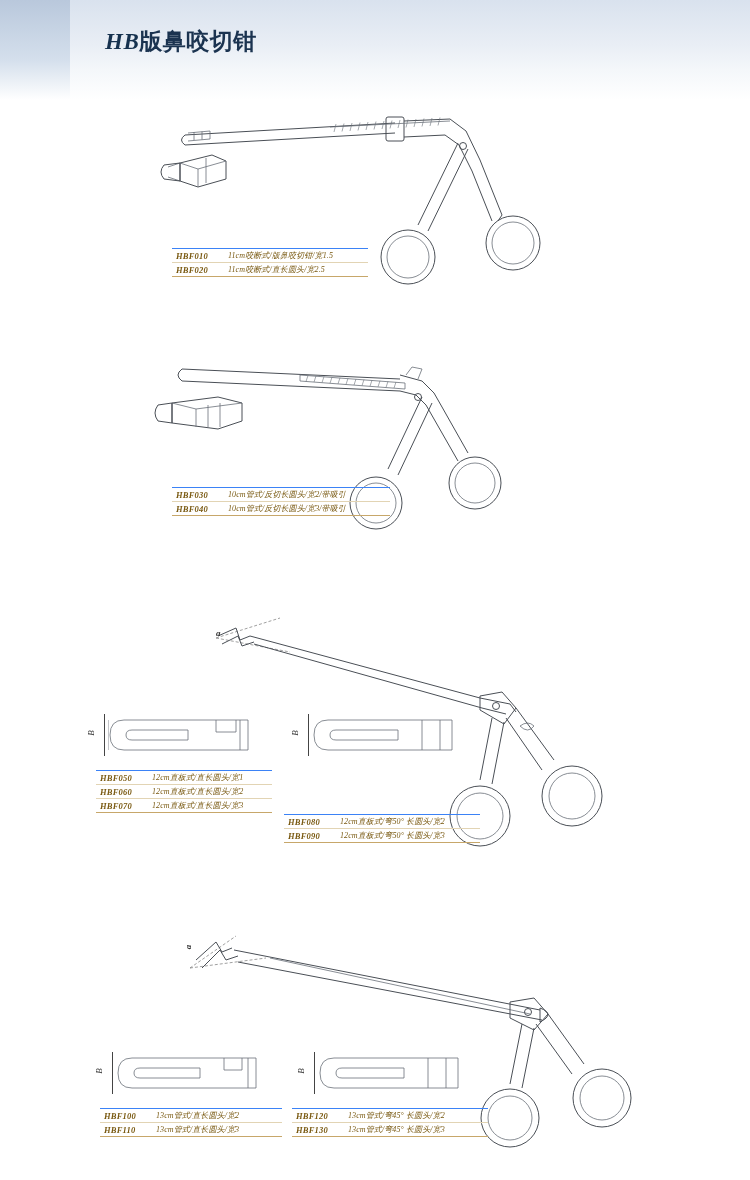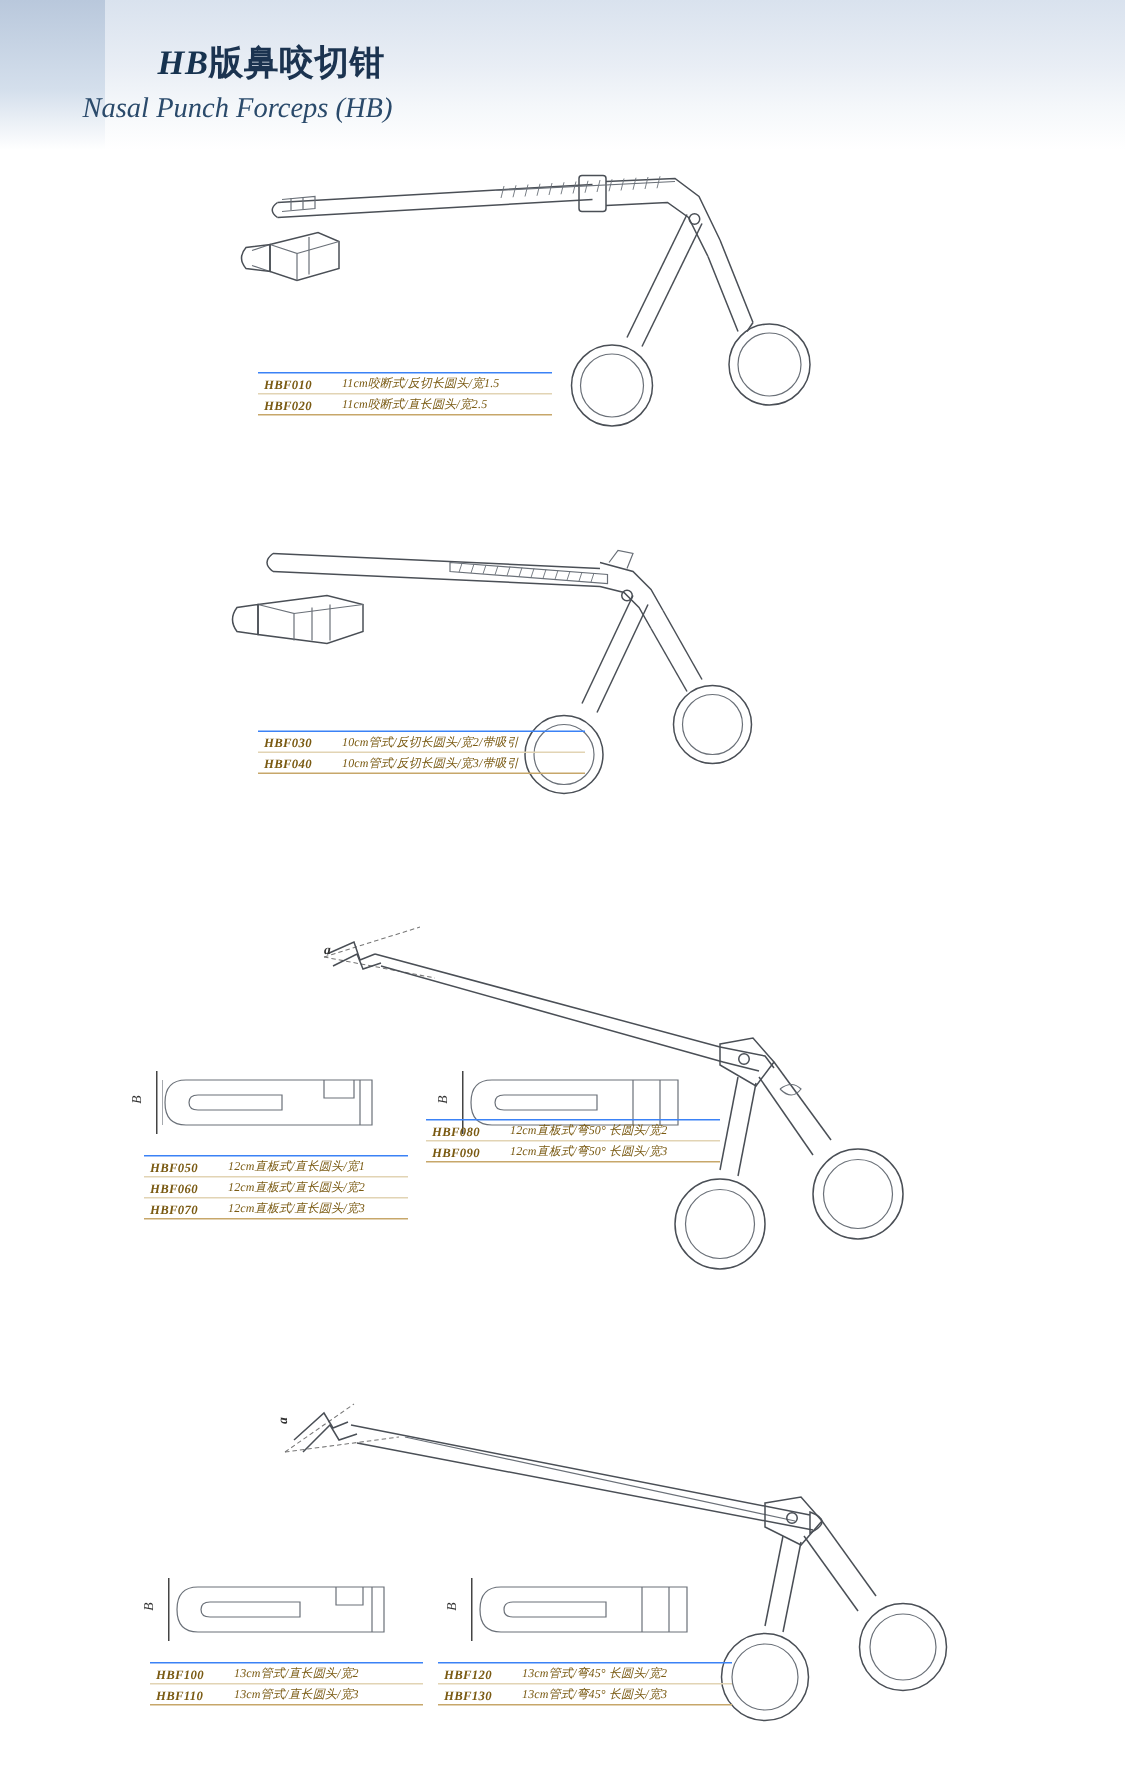--- a/index.html
+++ b/index.html
@@ -108,21 +108,20 @@
   .ink-dash { fill: none; stroke: #777; stroke-width: 0.7; stroke-dasharray: 3 2; }
 </style>
 </head>
 <body>
 
 <div class="header">
   <div class="header-accent"></div>
   <div class="title-cn">
     <span class="hb">HB</span><span>版鼻咬切钳</span>
   </div>
-  <div class="title-en">Nasal Punch Forceps (HB)</div>
 </div>
 
 <div style="position:absolute; left:150px; top:105px; width:450px; height:190px;">
   <svg width="450" height="190" viewBox="0 0 450 190">
 
     <path class="ink" d="M35 30 L245 18"></path>
     <path class="ink" d="M35 40 L245 28"></path>
     <path class="ink" d="M35 30 Q28 35 35 40"></path>
 
     <path class="ink-thin" d="M38 28 L60 26 L60 34 L38 36"></path>
@@ -169,21 +168,21 @@
     <path class="ink-thin" d="M48 64 L76 56"></path>
     <path class="ink-thin" d="M18 62 L30 58 M18 72 L30 76"></path>
     <path class="ink" d="M14 60 Q8 67 14 74 L30 76 L30 58 Z"></path>
     <path class="ink-thin" d="M56 53 L56 78"></path>
   </svg>
 </div>
 
 <div class="code-table" style="left:172px; top:248px; width:196px;">
   <div class="code-row">
     <span class="code-id">HBF010</span>
-    <span class="code-desc">11cm咬断式/反切长圆头/宽1.5</span>
+    <span class="code-desc">11cm咬断式/版鼻咬切钳/宽1.5</span>
   </div>
   <div class="code-row">
     <span class="code-id">HBF020</span>
     <span class="code-desc">11cm咬断式/直长圆头/宽2.5</span>
   </div>
 </div>
 
 <div style="position:absolute; left:150px; top:345px; width:430px; height:210px;">
   <svg width="430" height="210" viewBox="0 0 430 210">
 
@@ -308,21 +307,21 @@
   <div class="code-row">
     <span class="code-id">HBF060</span>
     <span class="code-desc">12cm直板式/直长圆头/宽2</span>
   </div>
   <div class="code-row">
     <span class="code-id">HBF070</span>
     <span class="code-desc">12cm直板式/直长圆头/宽3</span>
   </div>
 </div>
 
-<div class="code-table" style="left:284px; top:746px; width:196px;">
+<div class="code-table" style="left:284px; top:814px; width:196px;">
   <div class="code-row">
     <span class="code-id">HBF080</span>
     <span class="code-desc">12cm直板式/弯50° 长圆头/宽2</span>
   </div>
   <div class="code-row">
     <span class="code-id">HBF090</span>
     <span class="code-desc">12cm直板式/弯50° 长圆头/宽3</span>
   </div>
 </div>
 

